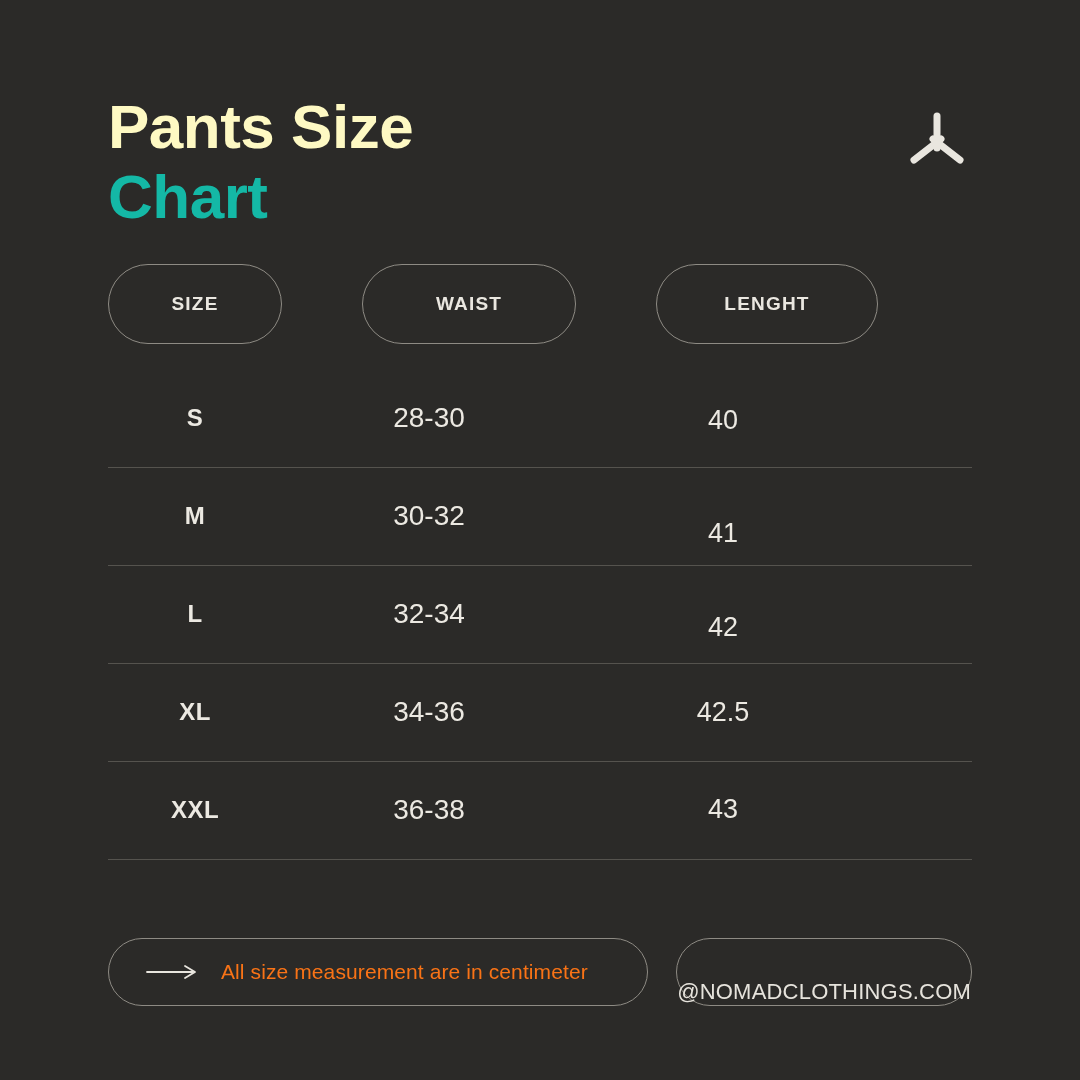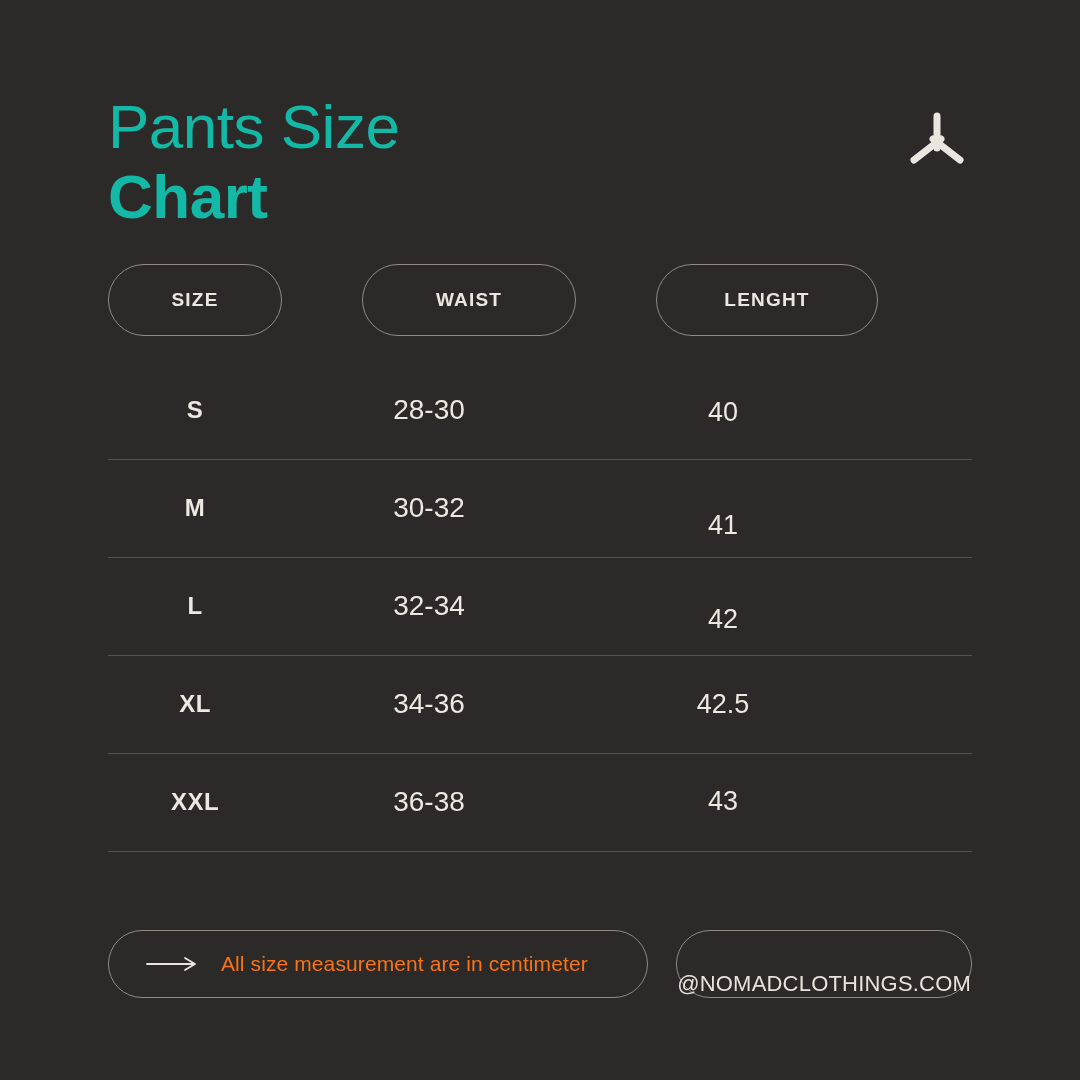--- a/index.html
+++ b/index.html
@@ -22,24 +22,24 @@
     padding: 0 108px;
   }
 
   
   .header {
     position: relative;
     padding-top: 96px;
   }
   .title-line1 {
     font-size: 62px;
-    font-weight: 400;
+    font-weight: 700;
     letter-spacing: -0.5px;
     line-height: 1.0;
-    color: #14b8a6;
+    color: #fef9c3;
   }
   .title-line2 {
     font-size: 62px;
     font-weight: 700;
     letter-spacing: -0.5px;
     line-height: 1.25;
     color: #14b8a6;
   }
   .asterisk {
     position: absolute;
@@ -53,21 +53,21 @@
 
   
   .pill-row {
     display: flex;
     margin-top: 28px;
     gap: 80px;
   }
   .pill {
     border: 1.5px solid #8e8b84;
     border-radius: 999px;
-    height: 72px;
+    height: 80px;
     display: flex;
     align-items: center;
     justify-content: center;
     font-size: 19px;
     font-weight: 700;
     letter-spacing: 1.2px;
     color: #eae7e0;
     box-sizing: border-box;
   }
   .pill.size   { width: 174px; }

